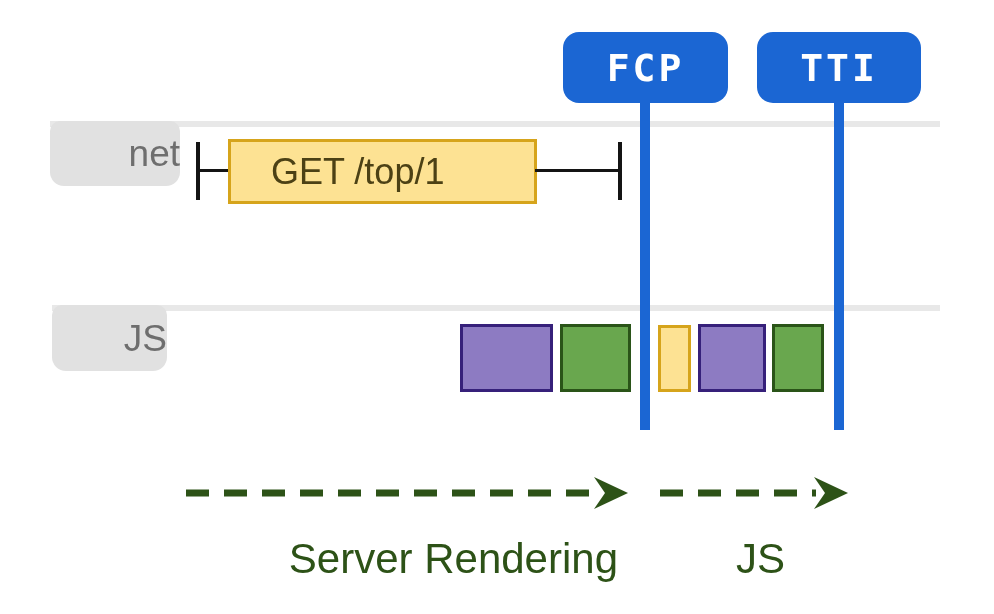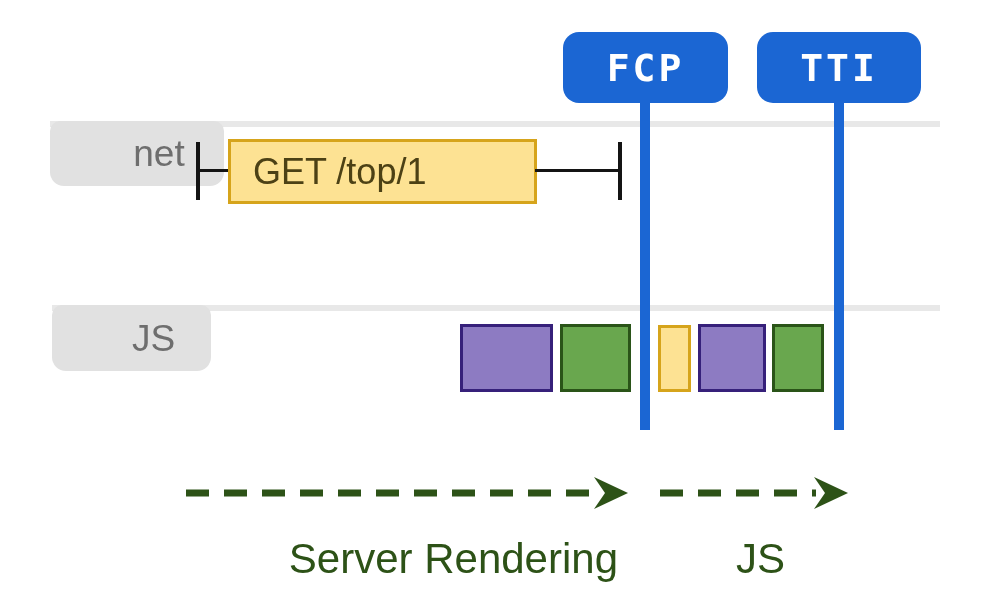--- a/index.html
+++ b/index.html
@@ -22,22 +22,22 @@
     position:relative;width:994px;height:614px;background:#ffffff;
     font-family:"Liberation Sans", sans-serif;overflow:hidden;
   }
   
   .track{position:absolute;height:6px;background:var(--track-gray);}
   .track.net{left:50px;top:121px;width:890px;}
   .track.js{left:52px;top:305px;width:888px;}
   
   .lane-tab{
     position:absolute;background:var(--tab-bg);border-radius:10px 10px 14px 14px;
-    display:flex;align-items:center;justify-content:center;
-    color:var(--tab-text);font-size:37px;line-height:1;padding-left:44px;
+    display:flex;align-items:center;justify-content:flex-end;
+    color:var(--tab-text);font-size:37px;line-height:1;
   }
   .lane-tab.net{left:50px;top:121px;width:130px;height:65px;}
   .lane-tab.js{left:52px;top:305px;width:115px;height:66px;}
   
   .badge{
     position:absolute;top:32px;height:71px;background:var(--blue);
     border-radius:16px;display:flex;align-items:center;justify-content:center;
     color:#ffffff;font-family:"DejaVu Sans Mono", monospace;font-weight:700;
     font-size:38px;letter-spacing:3px;
   }
@@ -49,21 +49,21 @@
   
   .tick{position:absolute;width:4px;height:58px;top:142px;background:var(--whisker-black);}
   .tick.start{left:196px;}
   .tick.end{left:618px;}
   .whisker-line{position:absolute;height:3px;top:169px;background:var(--whisker-black);}
   .whisker-line.left{left:198px;width:32px;}
   .whisker-line.right{left:535px;width:85px;}
   .request-box{
     position:absolute;left:228px;top:139px;width:309px;height:65px;box-sizing:border-box;
     background:var(--yellow-fill);border:3px solid var(--yellow-border);
-    display:flex;align-items:center;padding-left:22px;
+    display:flex;align-items:center;padding-left:40px;
     color:var(--yellow-text);font-size:36px;line-height:1;
   }
   
   .task{position:absolute;box-sizing:border-box;border:3px solid;}
   .task-purple{background:var(--purple-fill);border-color:var(--purple-border);}
   .task-green{background:var(--green-fill);border-color:var(--green-border);}
   .task-yellow{background:var(--yellow-fill);border-color:var(--yellow-border);}
   
   .arrow-overlay{position:absolute;left:0;top:0;width:994px;height:614px;pointer-events:none;}
   .phase-label{

